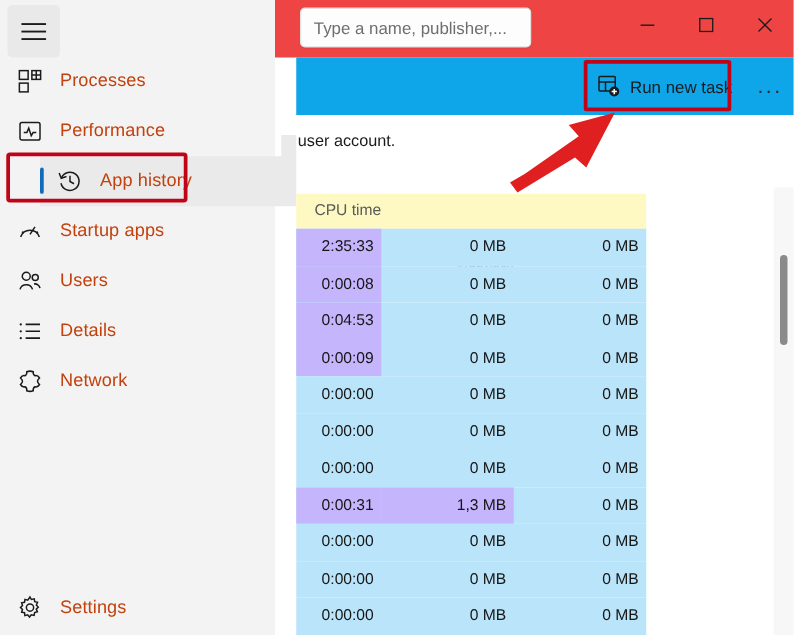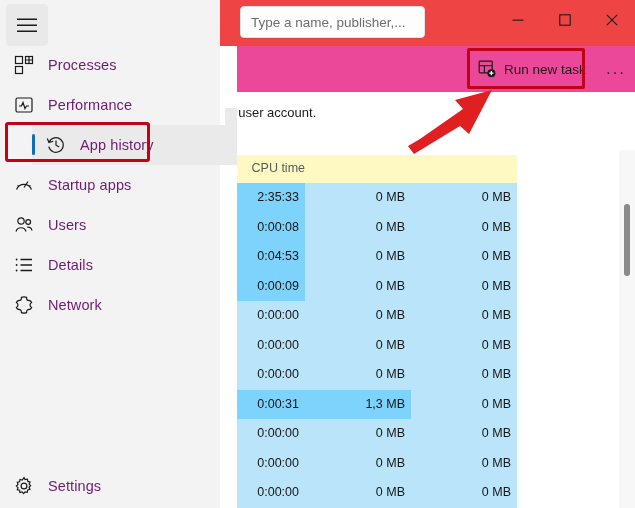--- a/index.html
+++ b/index.html
@@ -44,21 +44,21 @@
     left: 13px; top: 50%;
     transform: translateY(-50%);
     width: 22px; height: 22px;
     display: flex; align-items: center; justify-content: center;
   }
   .nav-item .nav-icon svg { display: block; }
   .nav-item .nav-label {
     position: absolute;
     left: 48px;
     font-size: 14.5px;
-    color: #701a75;
+    color: #c2410c;
     letter-spacing: 0.1px;
     white-space: nowrap;
   }
   .nav-item.selected {
     background: #eaeaea;
     margin-left: 32px;
   }
   .nav-item.selected .sel-bar {
     position: absolute;
     left: 0; top: 9px;
@@ -113,21 +113,21 @@
   .wincontrol svg { display: block; }
   #btn-min { left: 275px; }
   #btn-max { left: 322px; }
   #btn-close { left: 369px; }
 
   
   #commandbar {
     position: absolute;
     left: 237px; top: 46px;
     width: 398px; height: 46px;
-    background: #ec4899;
+    background: #0ea5e9;
   }
   #run-new-task {
     position: absolute;
     left: 233px; top: 7px;
     height: 32px;
     display: flex; align-items: center;
     padding: 0 8px;
     border-radius: 4px;
   }
   #run-new-task .rnt-icon {
@@ -217,21 +217,21 @@
     line-height: 29.5px;
     font-size: 12.5px;
     color: #161616;
     text-align: right;
     white-space: nowrap;
     padding-right: 6px;
   }
   .td-cpu { left: 0; width: 68px; }
   .td-net { left: 68px; width: 106px; }
   .td-not { left: 174px; width: 106px; }
-  .td.hl { background: #7dd3fc; }
+  .td.hl { background: #c4b5fd; }
 
   #row-partial {
     position: relative;
     height: 12px;
     background: #b9e4fa;
   }
   #row-partial .pcell {
     position: absolute;
     left: 0; top: 0;
     width: 68px; height: 12px;

